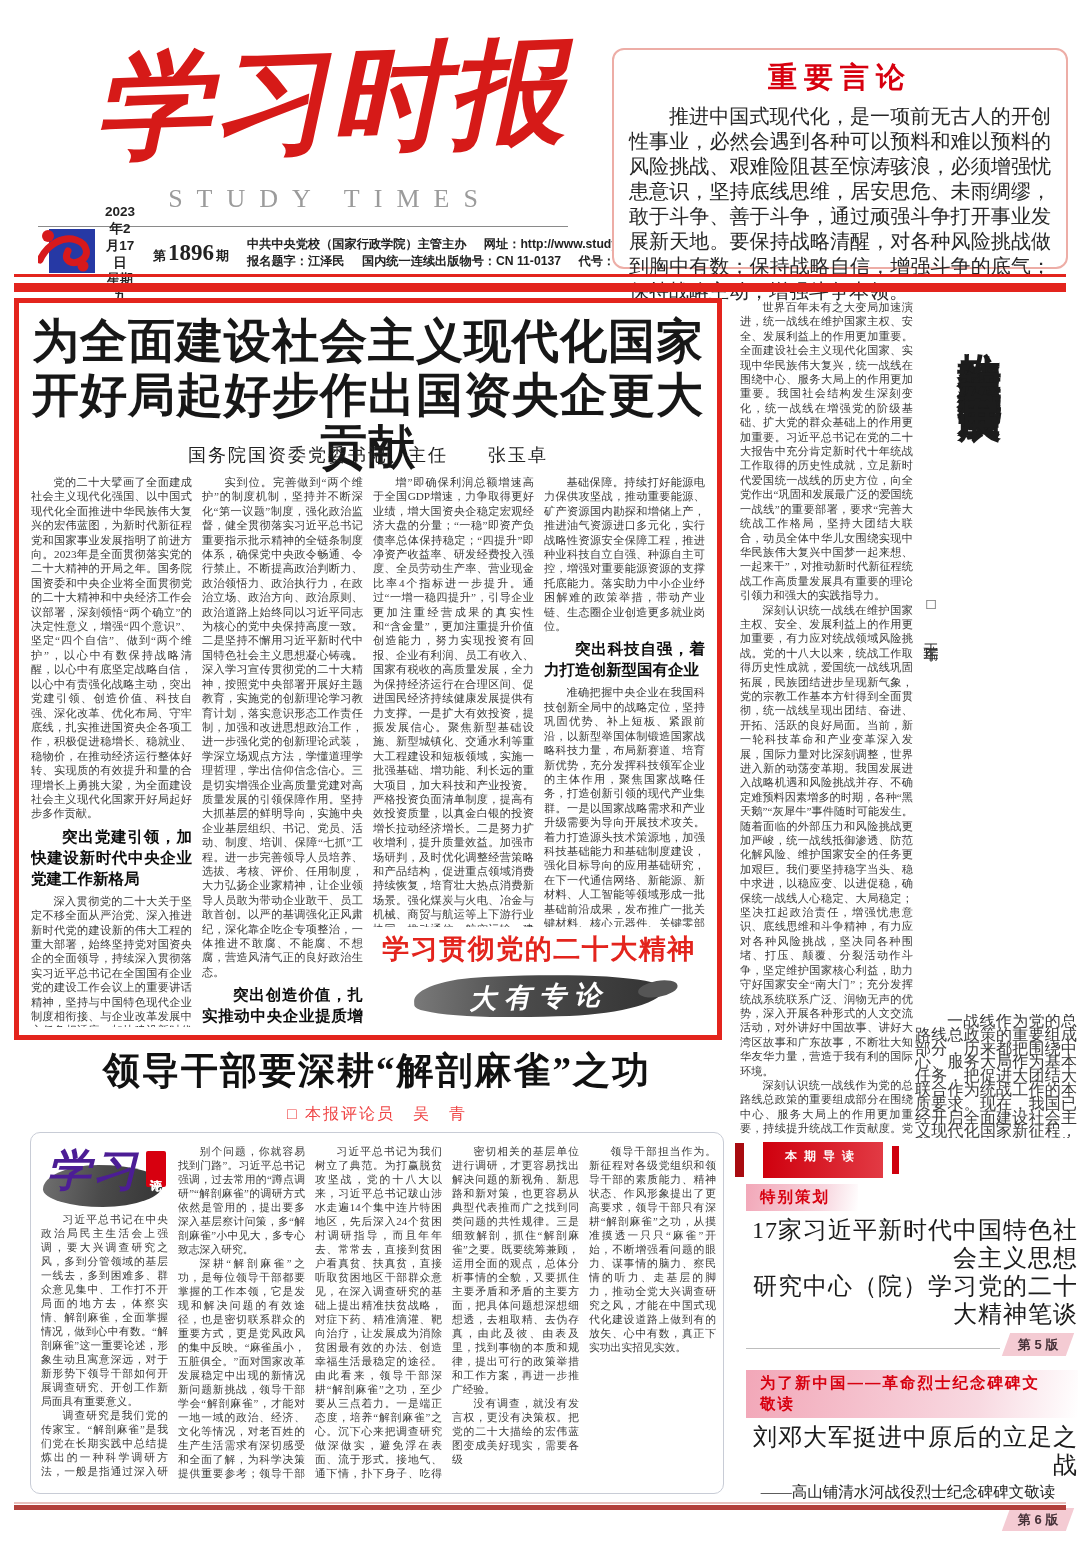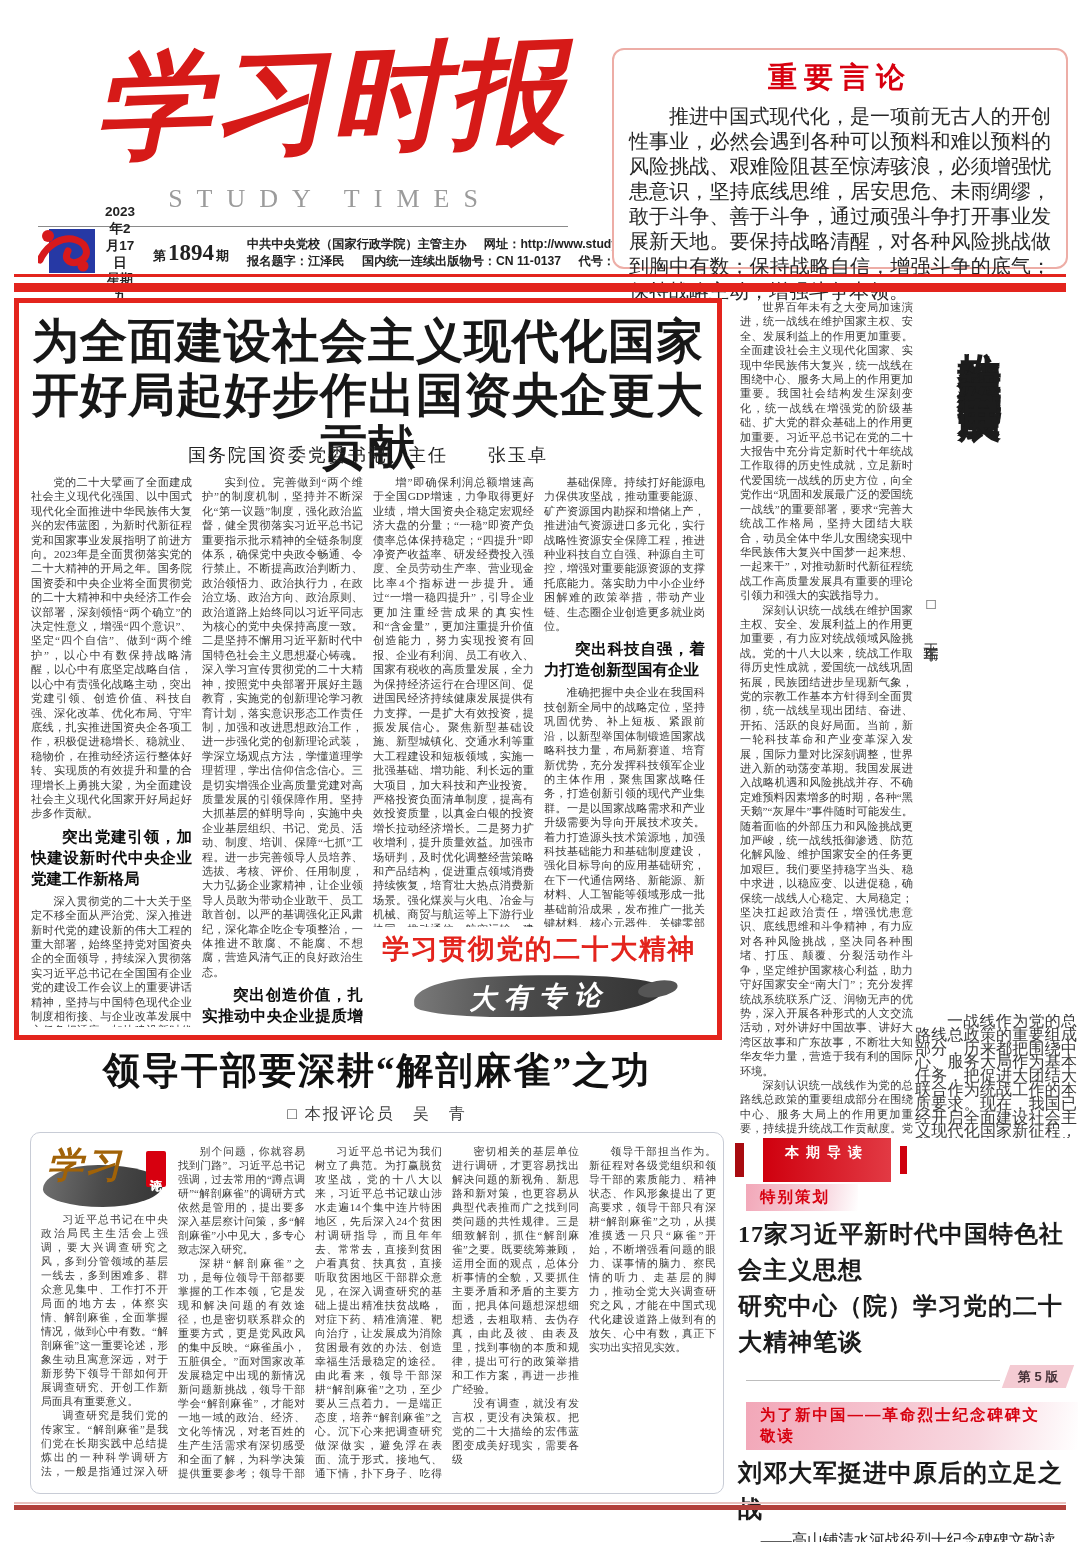--- a/index.html
+++ b/index.html
@@ -69,52 +69,52 @@
     font-family:"Liberation Serif","DejaVu Serif",serif;font-weight:bold;font-size:44px;letter-spacing:3px;color:#1c1c1c;}
   .r-author{left:921px;top:596px;height:120px;writing-mode:vertical-rl;text-orientation:upright;
     font-family:"Liberation Serif","DejaVu Serif",serif;font-size:15px;color:#333;letter-spacing:2px;}
   .r-cont{left:915px;top:1014px;width:162px;height:124px;overflow:hidden;}
   .r-cont p{margin:0;text-align:justify;font-family:"Liberation Serif","DejaVu Serif",serif;
     font-size:16px;line-height:13.8px;color:#3b3b3b;}
 
   
   .g-banner-row{left:735px;top:1143px;width:345px;height:34px;display:flex;align-items:center;}
   .g-bar1{width:9px;height:34px;background:#a80b10;}
-  .g-banner{margin-left:19px;height:44px;line-height:28px;padding:0 22px;color:#fff;font-size:14px;
+  .g-banner{margin-left:19px;height:36px;line-height:28px;padding:0 22px;color:#fff;font-size:12px;
     font-weight:bold;letter-spacing:7px;background:linear-gradient(90deg,#cf000e,#e23a44);}
   .g-bar2{width:7px;height:28px;background:#cf000e;margin-left:9px;}
   #guide-sections{left:738px;top:1178px;width:340px;}
   .g-sec{position:relative;margin-bottom:8px;}
   .g-tag{display:inline-block;background:linear-gradient(100deg,#f2a7b8 0%,#f8d9e1 70%,rgba(248,217,225,0) 100%);
     color:#d7000f;font-weight:bold;font-size:15.5px;letter-spacing:2px;padding:3px 28px 3px 14px;margin:6px 0 5px 8px;}
-  .g-title{text-align:left;font-family:"Liberation Serif","DejaVu Serif",serif;font-weight:700;
-    color:#1b1b1b;font-size:24px;line-height:36px;letter-spacing:1px;}
+  .g-title{text-align:right;font-family:"Liberation Serif","DejaVu Serif",serif;font-weight:400;
+    color:#1b1b1b;font-size:24px;line-height:28px;letter-spacing:1px;}
   .g-sub{text-align:center;font-family:"Liberation Serif","DejaVu Serif",serif;font-size:15.5px;color:#222;margin-top:3px;}
   .g-foot{position:relative;height:24px;margin-top:4px;}
   .g-hairline{position:absolute;left:8px;right:78px;bottom:7px;height:1px;background:#bdbdbd;}
   .g-page{position:absolute;right:8px;top:1px;background:#f4cbd3;transform:skewX(-20deg);padding:2px 12px;}
   .g-page span{display:inline-block;transform:skewX(20deg);font-size:13px;font-weight:bold;color:#443037;}
 
   
   .c-title{left:30px;top:1046px;width:694px;text-align:center;font-family:"Liberation Serif","DejaVu Serif",serif;
     font-weight:800;font-size:37px;letter-spacing:2px;color:#111;}
-  .c-byline{left:30px;top:1104px;width:694px;text-align:center;font-family:Liberation Serif, serif;
-    font-size:16px;color:#404040;letter-spacing:2px;}
+  .c-byline{left:30px;top:1104px;width:694px;text-align:center;font-family:Liberation Sans, sans-serif;
+    font-size:16px;color:#ef4444;letter-spacing:2px;}
   .c-box{left:30px;top:1132px;width:694px;height:362px;border:1.5px solid #c8ccd6;border-radius:10px;
     box-sizing:border-box;background:#fff;}
   #comm-cols{position:absolute;left:10px;top:11px;display:flex;gap:10px;}
   .ccol{position:relative;width:127px;height:336px;overflow:hidden;}
   .ccol .bodyp{font-size:10.8px;line-height:14px;}
   #comm-cols .ccol:first-child{padding-top:68px;height:268px;}
   .c-logo{position:absolute;left:12px;top:18px;width:125px;height:60px;}
   .c-logo-brush{position:absolute;left:0;top:14px;width:120px;height:42px;
     background:linear-gradient(100deg,#707070 0%,#4a4a4a 50%,#353535 100%);
     border-radius:46% 54% 50% 50%/58% 46% 54% 42%;}
   .c-logo-cn{position:absolute;left:4px;top:-10px;font-family:"Liberation Serif","DejaVu Serif",serif;
-    font-style:italic;font-weight:bold;font-size:36px;color:#a16207;letter-spacing:2px;}
+    font-style:italic;font-weight:bold;font-size:44px;color:#4c1d95;letter-spacing:2px;}
   .c-logo-seal{position:absolute;right:2px;top:0;width:20px;height:36px;background:#d7000f;color:#fff;
     writing-mode:vertical-rl;text-orientation:upright;font-size:12px;font-weight:bold;text-align:center;
     line-height:20px;border-radius:2px;}
 
   .footer-rule-light{left:14px;top:1502px;width:1052px;height:2px;background:#e9c0bd;}
   .footer-rule{left:14px;top:1505px;width:1052px;height:5px;background:#b2403b;}
 </style>
 </head>
 <body>
 
@@ -133,21 +133,21 @@
         <circle cx="45" cy="38" r="5.5" fill="#d7191c"></circle>
       </svg>
     </span>
     <span class="ib-date">
       <div class="l1">2023年2月17日</div>
       <div class="l2">星期五</div>
     </span>
     <span class="vdiv"></span>
     <span class="ib-issue">
       <span class="pre">第</span>
-      <span class="num">1894</span>
+      <span class="num">1896</span>
       <span class="suf">期</span>
     </span>
     <span class="vdiv"></span>
     <span class="ib-pub">
       <div>
         <span>中共中央党校（国家行政学院）主管主办</span>
         <span>网址：http://www.studytimes.cn</span>
       </div>
       <div>
         <span>报名题字：江泽民</span>

